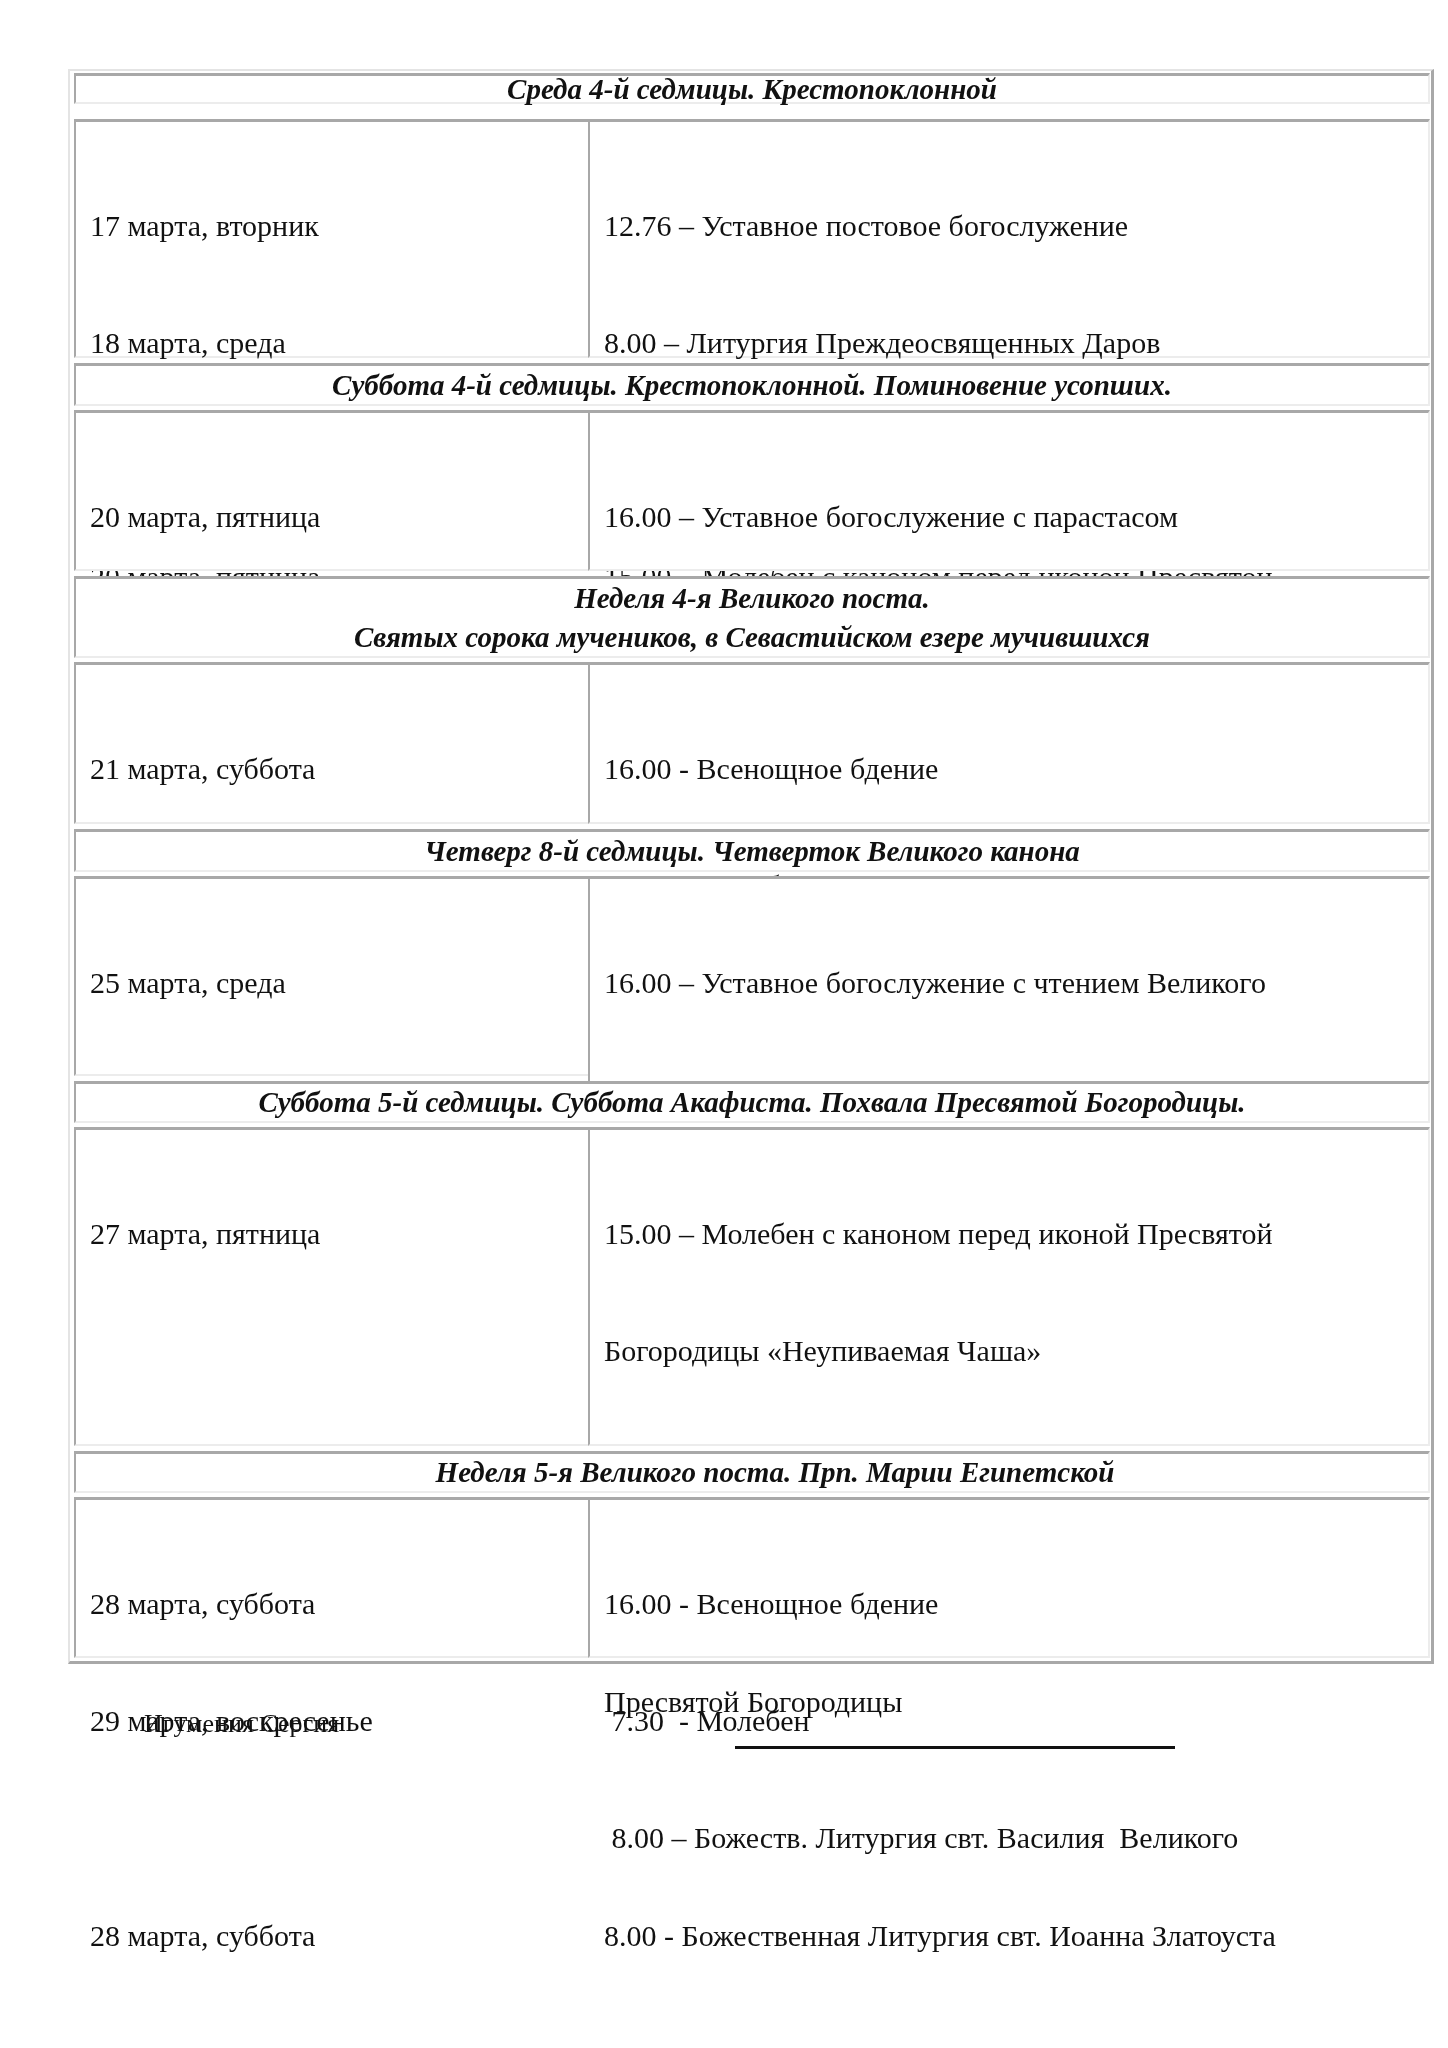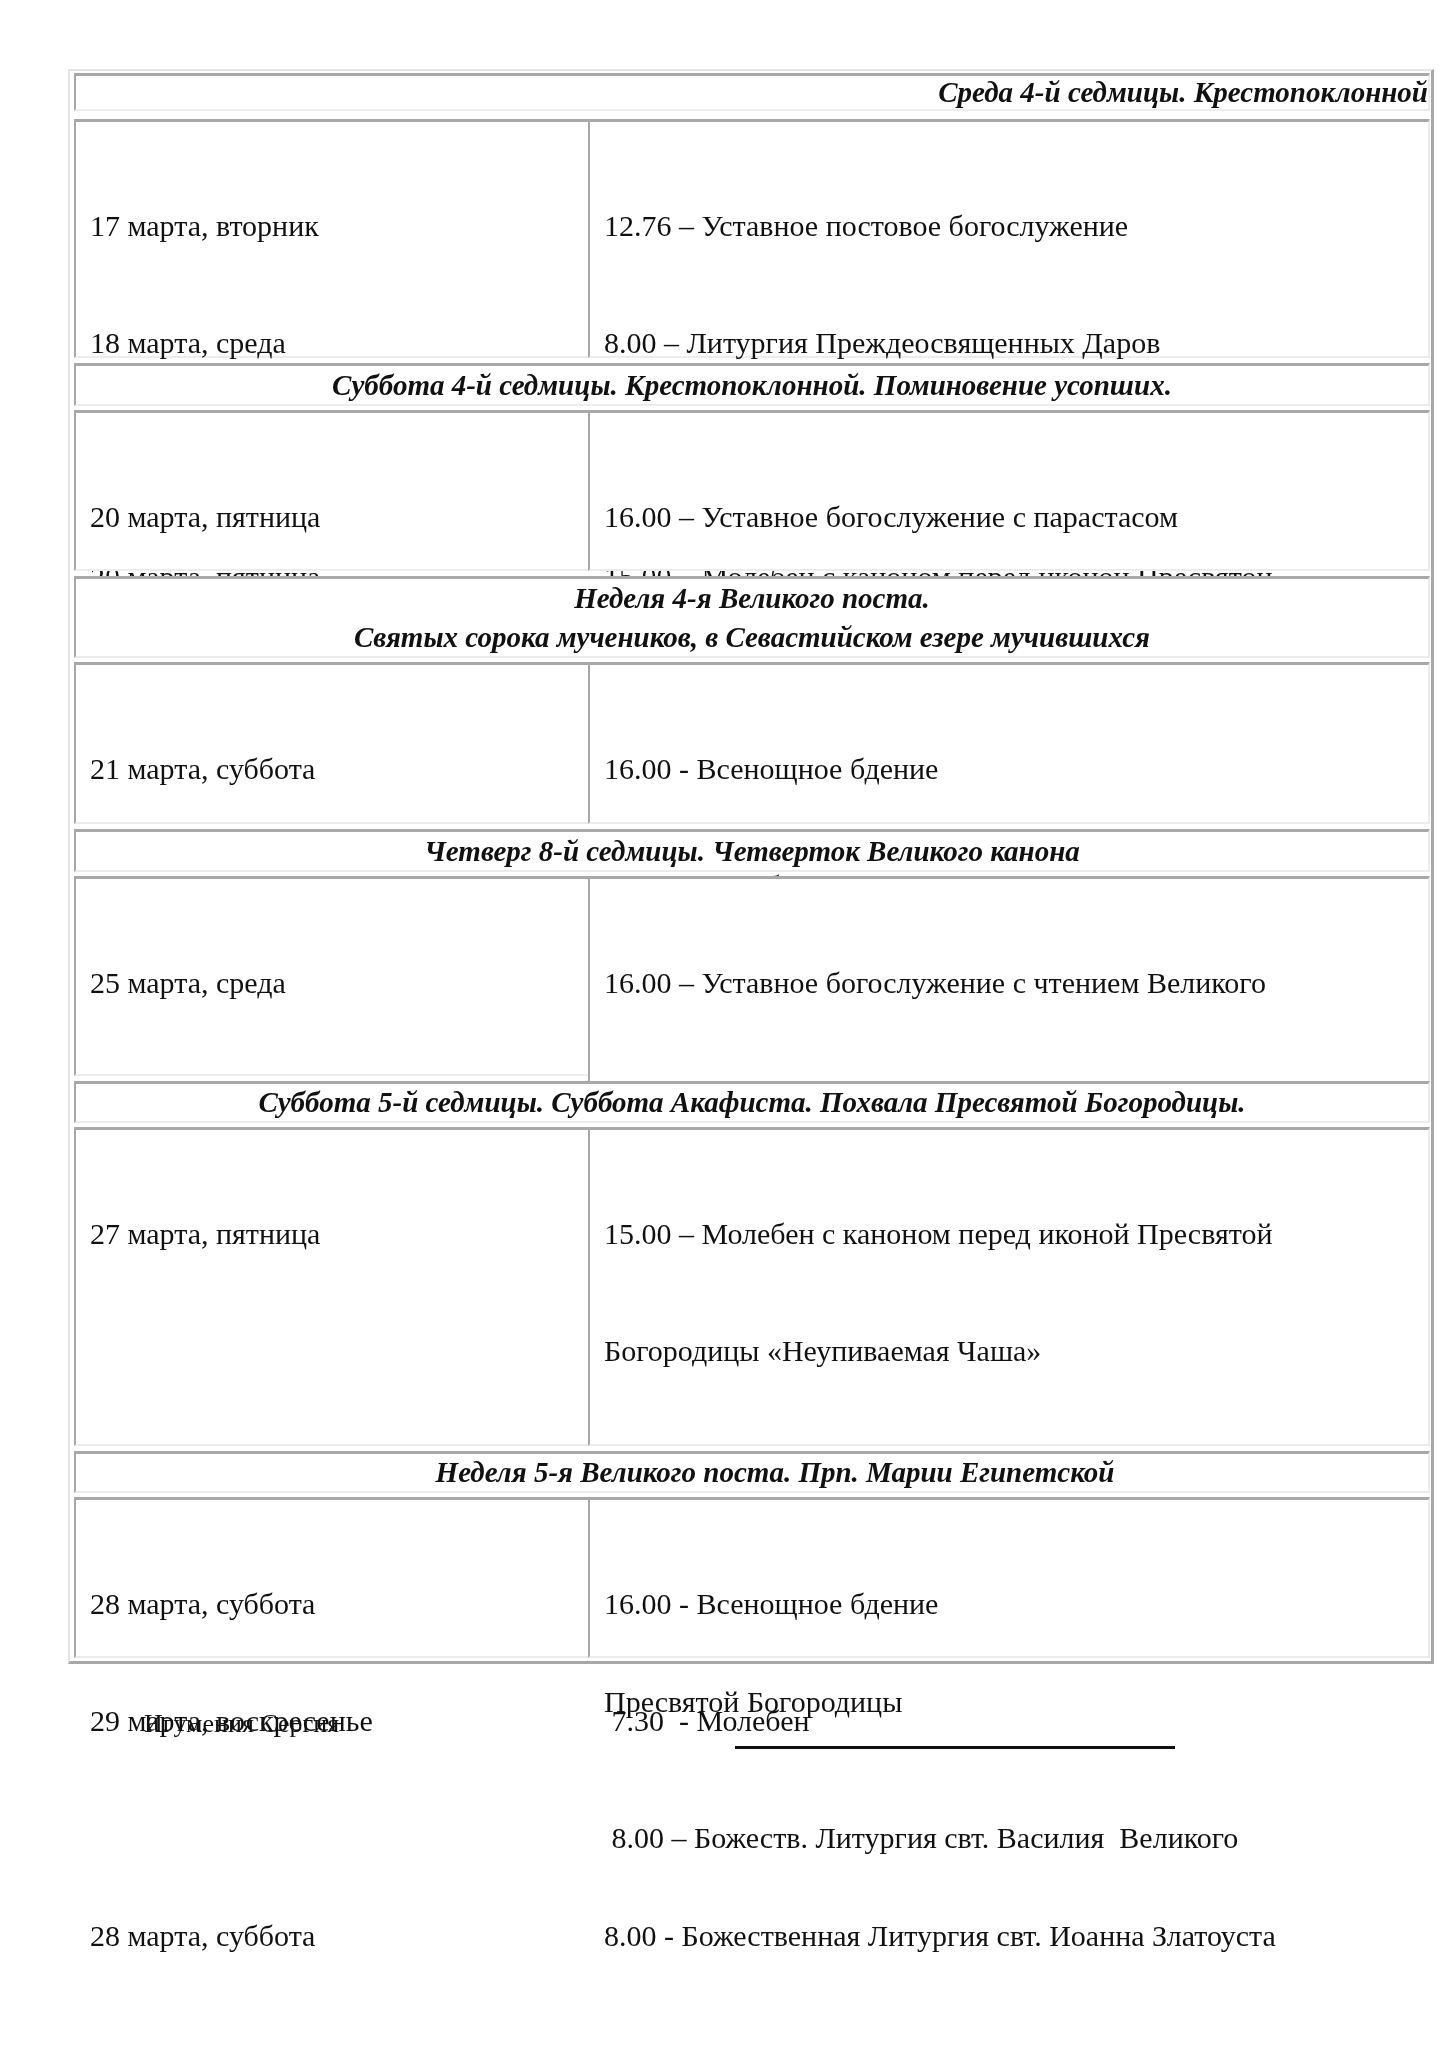--- a/index.html
+++ b/index.html
@@ -19,21 +19,21 @@
   .right .lines { left:14px; }
   .line { height:39px; display:block; }
   .sig-name { position:absolute; left:144px; top:1704px; font-weight:normal; font-size:26px; line-height:39px; }
   .sig-line { position:absolute; left:735px; top:1746px; width:440px; height:3px; background:#111; }
 </style>
 </head>
 <body>
 
 <div class="tbl-outer"></div>
 
-<div class="cell hdr" style="top:73px;height:38px;align-items:flex-end;">
+<div class="cell hdr" style="top:73px;height:31px;">
   <span>Среда 4-й седмицы. Крестопоклонной</span>
 </div>
 <div class="cell left" style="top:119px;height:239px;">
   <div class="lines">
     <span class="line">17 марта, вторник</span>
     <span class="line">18 марта, среда</span>
     <span class="line"></span>
     <span class="line">20 марта, пятница</span>
   </div>
 </div>

